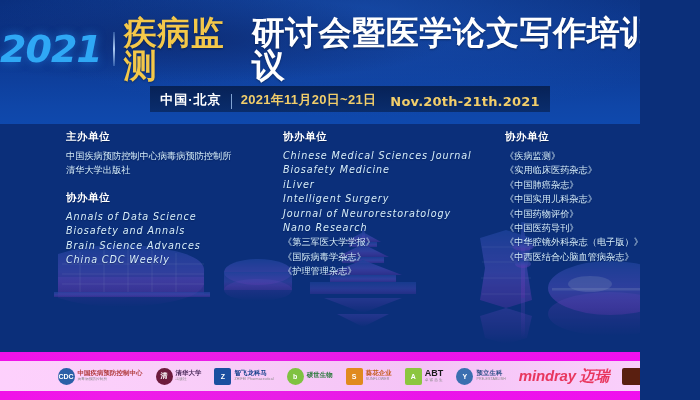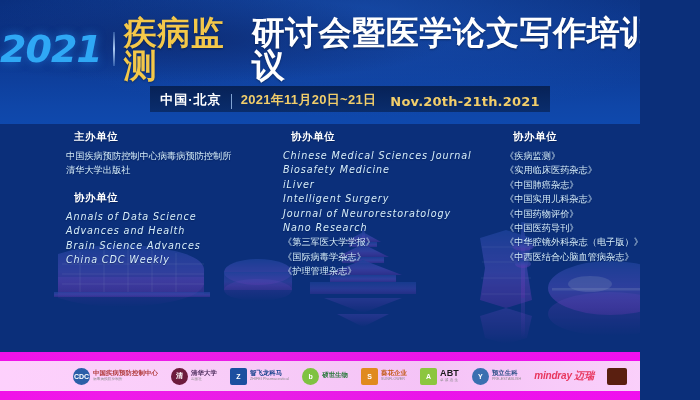--- a/index.html
+++ b/index.html
@@ -95,21 +95,21 @@
   .cols{
     position:absolute;left:0;top:124px;width:700px;height:228px;
   }
   .col{position:absolute;top:6px;}
   .col-1{left:66px;width:210px;}
   .col-2{left:283px;width:215px;}
   .col-3{left:505px;width:190px;}
 
   .col-head{
     color:#ffffff;font-size:10.5px;font-weight:bold;letter-spacing:.6px;
-    margin-bottom:5px;text-shadow:0 1px 1px rgba(0,20,60,.45);margin-left:8px;
+    margin-bottom:5px;text-shadow:0 1px 1px rgba(0,20,60,.45);
   }
   .col-head.second{margin-top:13px;}
   .entry{
     color:#d8effb;font-size:9.6px;line-height:14.4px;white-space:nowrap;
     text-shadow:0 1px 1px rgba(0,20,60,.4);
   }
   .entry.cn{font-size:9.2px;letter-spacing:.2px;}
   .entry.en{font-style:italic;letter-spacing:.9px;font-family:"DejaVu Sans","Liberation Sans",sans-serif;}
   .entry.plain{font-style:normal;letter-spacing:0;}
 
@@ -129,21 +129,21 @@
   }
   .logo-mark{
     width:17px;height:17px;border-radius:50%;
     display:flex;align-items:center;justify-content:center;
     font-size:7px;font-weight:bold;color:#fff;flex:0 0 auto;
   }
   .logo-mark.sq{border-radius:2px;}
   .logo-txt{display:flex;flex-direction:column;justify-content:center;line-height:1;}
   .logo-cn{font-size:6.4px;font-weight:bold;letter-spacing:.1px;}
   .logo-en{font-size:3.6px;letter-spacing:.1px;color:#8a8a8a;margin-top:1.5px;}
-  .logo-word{font-size:10px;font-weight:bold;font-style:italic;letter-spacing:-.2px;}
+  .logo-word{font-size:15px;font-weight:bold;font-style:italic;letter-spacing:-.2px;}
 </style>
 </head>
 <body>
 
 <div class="banner">
 
   <div class="header">
     <div class="title-row">
       <span class="yr">2021</span>
       <span class="divider-v"></span>
@@ -231,21 +231,21 @@
 
   <div class="cols">
 
     <div class="col col-1">
       <div class="col-head">主办单位</div>
       <div class="entry cn plain">中国疾病预防控制中心病毒病预防控制所</div>
       <div class="entry cn plain">清华大学出版社</div>
 
       <div class="col-head second">协办单位</div>
       <div class="entry en">Annals of Data Science</div>
-      <div class="entry en">Advances and Health</div>
+      <div class="entry en">Biosafety and Annals</div>
       <div class="entry en">Brain Science Advances</div>
       <div class="entry en">China CDC Weekly</div>
     </div>
 
     <div class="col col-2">
       <div class="col-head">协办单位</div>
       <div class="entry en">Chinese Medical Sciences Journal</div>
       <div class="entry en">Biosafety Medicine</div>
       <div class="entry en">iLiver</div>
       <div class="entry en">Intelligent Surgery</div>

